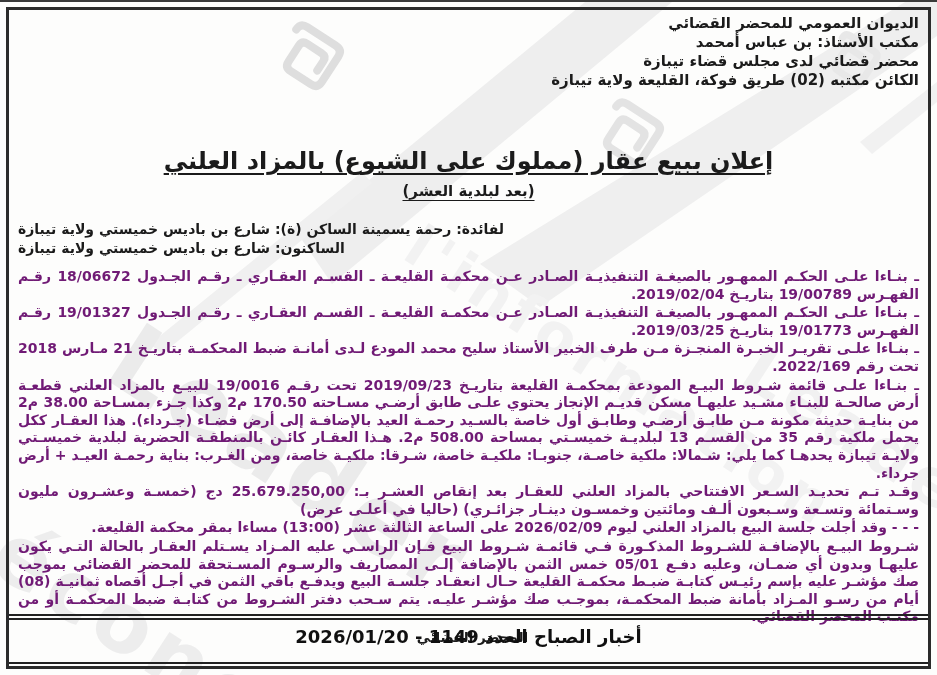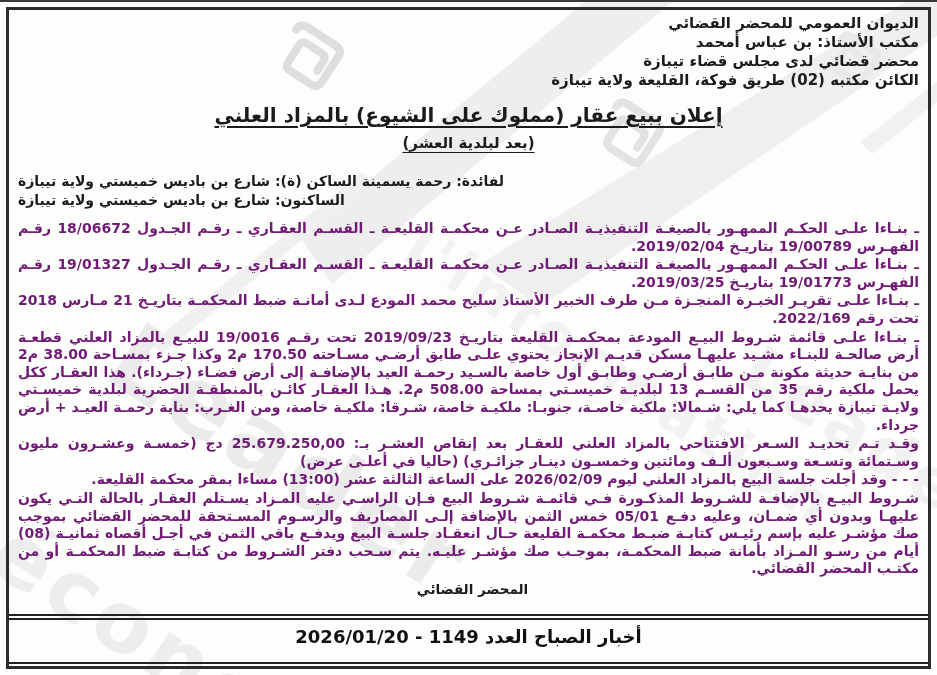--- a/index.html
+++ b/index.html
@@ -36,22 +36,22 @@
   .wm-leader2{left:770px;top:330px;font-size:64px;transform:rotate(33deg);color:#f1f1f1;}
   
   .content{
     position:relative;z-index:1;
     padding:12px 18px 0 18px;
     direction:rtl;
   }
   .hdr{ text-align:right; font-weight:700; font-size:15px; line-height:19px; }
   .title-block{ text-align:center; margin-top:13px; }
   .title-main{
-    display:inline-block; font-weight:700; font-size:20px;
-    text-decoration:underline; text-underline-offset:4px;
+    display:inline-block; font-weight:700; font-size:24px;
+    text-decoration:underline; text-underline-offset:4px;margin-top:44px;
   }
   .title-sub{
     display:block; margin-top:7px; font-weight:700; font-size:15px;
   }
   .title-sub span{ text-decoration:underline; text-underline-offset:4px; }
   .parties{ text-align:left; font-weight:700; font-size:14px; line-height:19px; margin-top:20px; }
   .body-paras{ margin-top:10px; }
   .body-paras p{
     margin:0 0 1px 0;
     font-size:14px; font-weight:700; line-height:17.6px;

